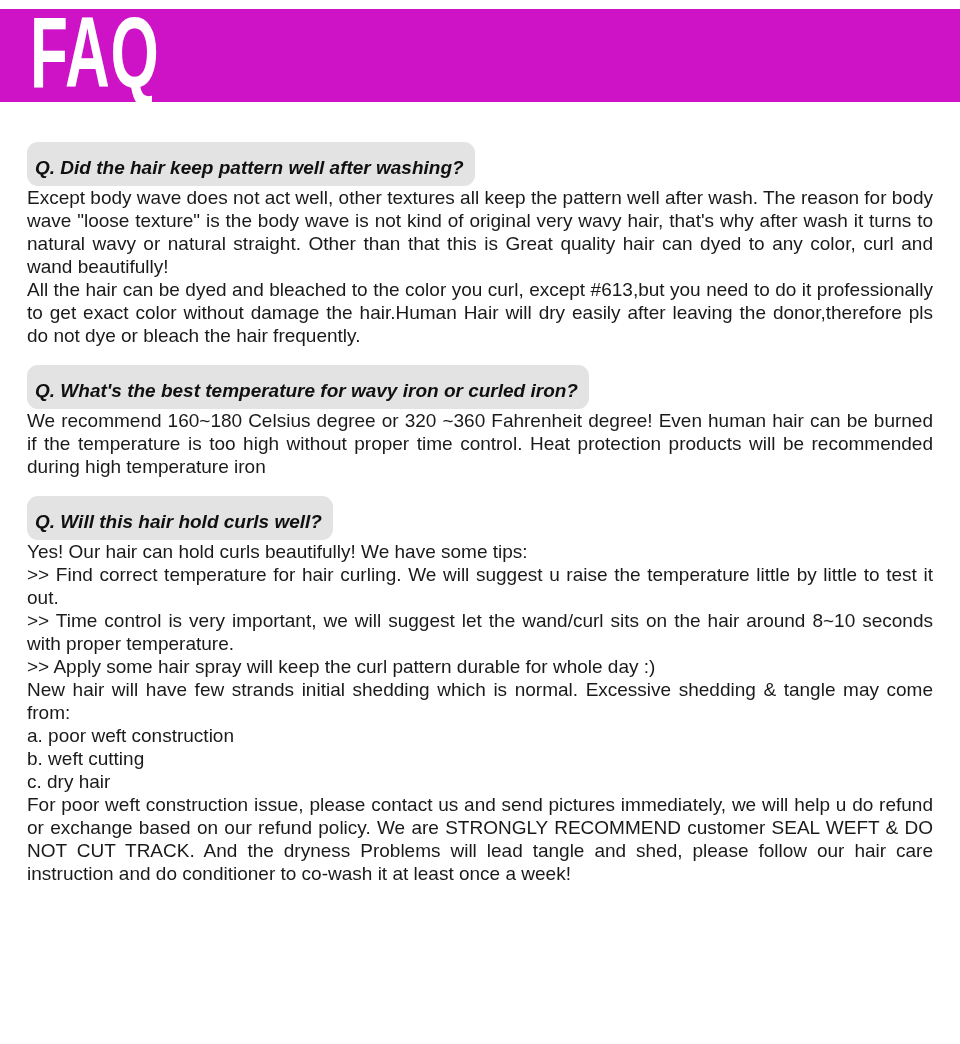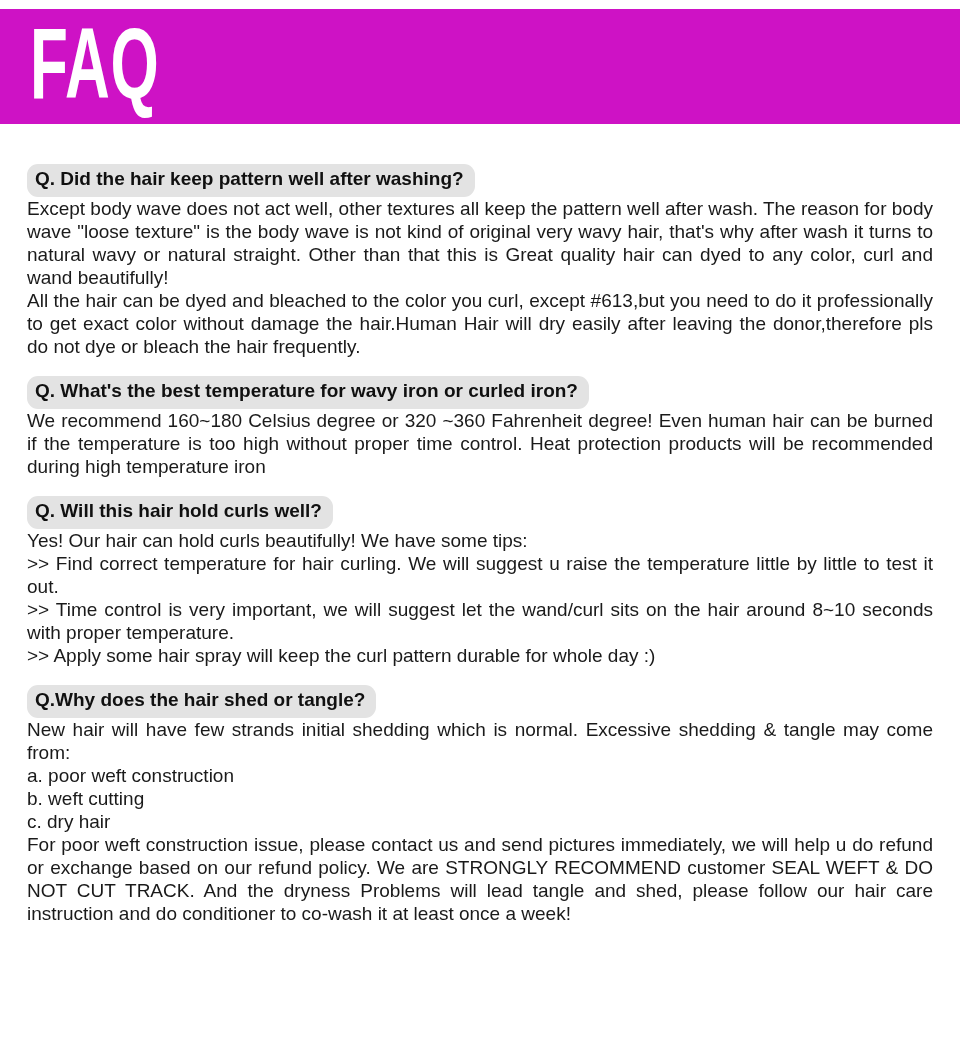--- a/index.html
+++ b/index.html
@@ -12,21 +12,21 @@
   body {
     width: 960px;
     height: 1044px;
     background: #ffffff;
     font-family: "Liberation Sans", sans-serif;
     color: var(--ink);
     overflow: hidden;
   }
   .topbar {
     margin-top: 9px;
-    height: 115px;
+    height: 93px;
     background: var(--accent);
     position: relative;
   }
   .faq-title {
     position: absolute;
     left: 30px;
     top: 50%;
     transform: translateY(-54%) scaleX(0.62);
     transform-origin: left center;
     color: #ffffff;
@@ -37,26 +37,27 @@
     white-space: nowrap;
   }
   .content {
     padding: 0 27px;
   }
   .faq-section { margin: 0; }
   .q-pill {
     display: inline-block;
     background: var(--pill);
     border-radius: 11px;
-    padding: 5px 11px 7px 8px;
+    padding: 16px 11px 7px 8px;
     font-size: 19px;
     font-weight: bold;
     color: #101010;
     margin-top: 18px;
     line-height: 1.1;
+    font-style: italic;
   }
   .faq-section.first .q-pill { margin-top: 40px; }
   .answer {
     font-size: 19px;
     line-height: 23px;
     text-align: justify;
     white-space: pre-line;
     color: var(--ink);
     margin: 0 0 0 0;
   }
@@ -86,21 +87,20 @@
 
   <section class="faq-section">
     <div class="q-pill">Q. Will this hair hold curls well?</div>
     <div class="answer">Yes! Our hair can hold curls beautifully! We have some tips:
 &gt;&gt; Find correct temperature for hair curling. We will suggest u raise the temperature little by little to test it out.
 &gt;&gt; Time control is very important, we will suggest let the wand/curl sits on the hair around 8~10 seconds with proper temperature.
 &gt;&gt; Apply some hair spray will keep the curl pattern durable for whole day :)</div>
   </section>
 
   <section class="faq-section">
-    <div class="q-pill">Q.Why does the hair shed or tangle?</div>
     <div class="answer">New hair will have few strands initial shedding which is normal. Excessive shedding &amp; tangle may come from:
 a. poor weft construction
 b. weft cutting
 c. dry hair
 For poor weft construction issue, please contact us and send pictures immediately, we will help u do refund or exchange based on our refund policy. We are STRONGLY RECOMMEND customer SEAL WEFT &amp; DO NOT CUT TRACK. And the dryness Problems will lead tangle and shed, please follow our hair care instruction and do conditioner to co-wash it at least once a week!</div>
   </section>
 
 </div>
 
 </body></html>

